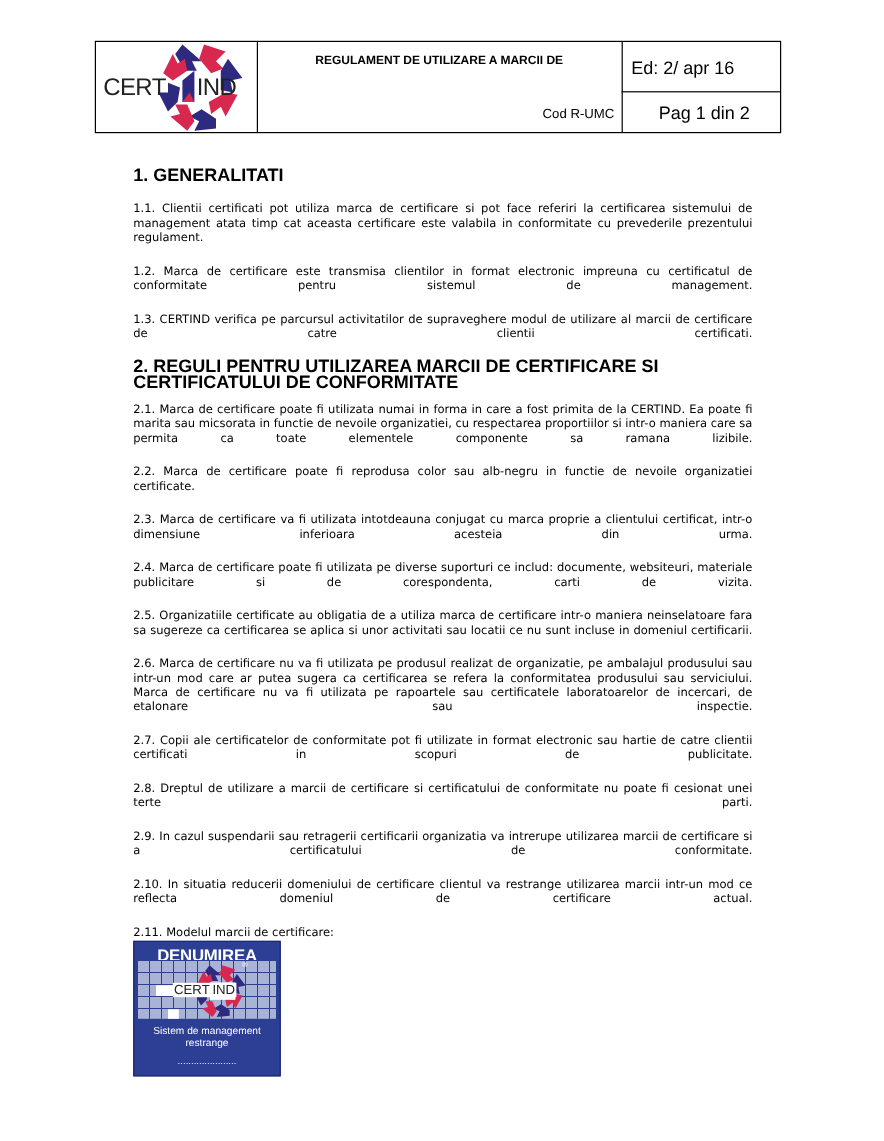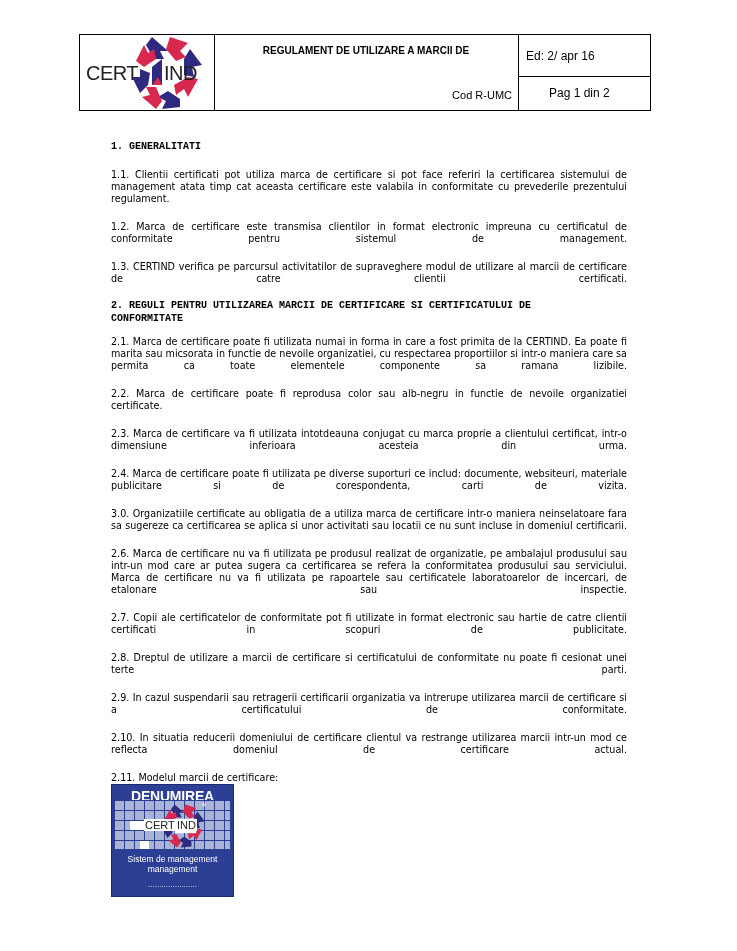--- a/index.html
+++ b/index.html
@@ -15,32 +15,32 @@
          border-right: 1px solid #000; }
   .hdr .meta-cell { position: absolute; left: 438px; top: 0; width: 132px; height: 75px; }
   .hdr .meta-top { position: absolute; left: 0; top: 0; width: 132px; height: 41px;
          border-bottom: 1px solid #000; }
   .hdr .meta-bot { position: absolute; left: 0; top: 42px; width: 132px; height: 33px; margin-left: 23px; }
   .doc-title { position: absolute; left: 0; top: 8px; width: 304px; text-align: center;
          font-family: "Liberation Sans", sans-serif; font-weight: bold; font-size: 10px;
          line-height: 15px; }
   .doc-code { position: absolute; right: 6px; top: 54px; font-family: "Liberation Sans", sans-serif;
          font-size: 11px; }
-  .meta-text { position: absolute; left: 8px; font-family: "Liberation Sans", sans-serif; font-size: 12px; }
+  .meta-text { position: absolute; left: 8px; font-family: "Liberation Sans", sans-serif; font-size: 15px; }
   .meta-top .meta-text { top: 14px; }
   .meta-bot .meta-text { top: 9px; }
 
   .logo-wrap { position: absolute; left: 6px; top: 0; width: 126px; height: 75px; }
   .logo-word { position: absolute; top: 27px; font-family: "Liberation Sans", sans-serif;
          font-size: 20px; letter-spacing: -0.5px; color: #222; font-weight: normal; }
 
   
   .content { position: absolute; left: 111px; top: 140px; width: 516px;
          font-size: 9.6px; line-height: 12px; }
-  .h1 { font-family: Liberation Mono, monospace; font-weight: bold; font-size: 10px;
+  .h1 { font-family: Liberation Sans, sans-serif; font-weight: bold; font-size: 15px;
          line-height: 13px; margin: 0; }
   .p { margin: 0; text-align: justify; }
   .p:after { content: ""; display: inline-block; width: 100%; height: 0; }
   .p.last:after { display: none; }
 
   
   .mark { position: absolute; left: 111px; top: 784px; width: 123px; height: 113px;
           background: #2c3f95; border: 1px solid #1a2a70; box-sizing: border-box; }
   .mark-title { position: absolute; left: 0; top: 3px; width: 121px; text-align: center;
           color: #fff; font-family: "Liberation Sans", sans-serif; font-size: 14px; font-weight: bold;
@@ -114,21 +114,21 @@
   <h1 class="h1" style="width:460px">2. REGULI PENTRU UTILIZAREA MARCII DE CERTIFICARE SI CERTIFICATULUI DE CONFORMITATE</h1>
   <div style="height:11px"></div>
   <p class="p">2.1. Marca de certificare poate fi utilizata numai in forma in care a fost primita de la CERTIND. Ea poate fi marita sau micsorata in functie de nevoile organizatiei, cu respectarea proportiilor si intr-o maniera care sa permita ca toate elementele componente sa ramana lizibile.</p>
   <div style="height:4px"></div>
   <p class="p">2.2. Marca de certificare poate fi reprodusa color sau alb-negru in functie de nevoile organizatiei certificate.</p>
   <div style="height:4px"></div>
   <p class="p">2.3. Marca de certificare va fi utilizata intotdeauna conjugat cu marca proprie a clientului certificat, intr-o dimensiune inferioara acesteia din urma.</p>
   <div style="height:4px"></div>
   <p class="p">2.4. Marca de certificare poate fi utilizata pe diverse suporturi ce includ: documente, websiteuri, materiale publicitare si de corespondenta, carti de vizita.</p>
   <div style="height:4px"></div>
-  <p class="p">3.0. Organizatiile certificate au obligatia de a utiliza marca de certificare intr-o maniera neinselatoare fara sa sugereze ca certificarea se aplica si unor activitati sau locatii ce nu sunt incluse in domeniul certificarii.</p>
+  <p class="p">2.5. Organizatiile certificate au obligatia de a utiliza marca de certificare intr-o maniera neinselatoare fara sa sugereze ca certificarea se aplica si unor activitati sau locatii ce nu sunt incluse in domeniul certificarii.</p>
   <div style="height:4px"></div>
   <p class="p">2.6. Marca de certificare nu va fi utilizata pe produsul realizat de organizatie, pe ambalajul produsului sau intr-un mod care ar putea sugera ca certificarea se refera la conformitatea produsului sau serviciului. Marca de certificare nu va fi utilizata pe rapoartele sau certificatele laboratoarelor de incercari, de etalonare sau inspectie.</p>
   <div style="height:4px"></div>
   <p class="p">2.7. Copii ale certificatelor de conformitate pot fi utilizate in format electronic sau hartie de catre clientii certificati in scopuri de publicitate.</p>
   <div style="height:4px"></div>
   <p class="p">2.8. Dreptul de utilizare a marcii de certificare si certificatului de conformitate nu poate fi cesionat unei terte parti.</p>
   <div style="height:4px"></div>
   <p class="p">2.9. In cazul suspendarii sau retragerii certificarii organizatia va intrerupe utilizarea marcii de certificare si a certificatului de conformitate.</p>
   <div style="height:4px"></div>
   <p class="p">2.10. In situatia reducerii domeniului de certificare clientul va restrange utilizarea marcii intr-un mod ce reflecta domeniul de certificare actual.</p>
@@ -155,16 +155,16 @@
         <polygon points="-30,-12 -22,-28 -18,-20 -12,-24 -10,-14 -22,-6" fill="#d9284f"></polygon>
         <rect x="-14" y="-12" width="36" height="24" fill="#ffffff"></rect>
       </g>
     </svg>
     <span style="position:absolute;left:7px;top:16px;font-family:'Liberation Sans',sans-serif;font-size:11px;color:#222;background:#fff;padding:0 1px">CERT</span>
     <span style="position:absolute;left:39px;top:16px;font-family:'Liberation Sans',sans-serif;font-size:11px;color:#222;background:#fff;padding:0 1px">IND</span>
   </div>
   <span class="mark-reg">®</span>
   <div class="mark-sub">
     <div>Sistem de management</div>
-    <div>management</div>
+    <div>restrange</div>
   </div>
   <div class="mark-dots">......................</div>
 </div>
 
 </body></html>

